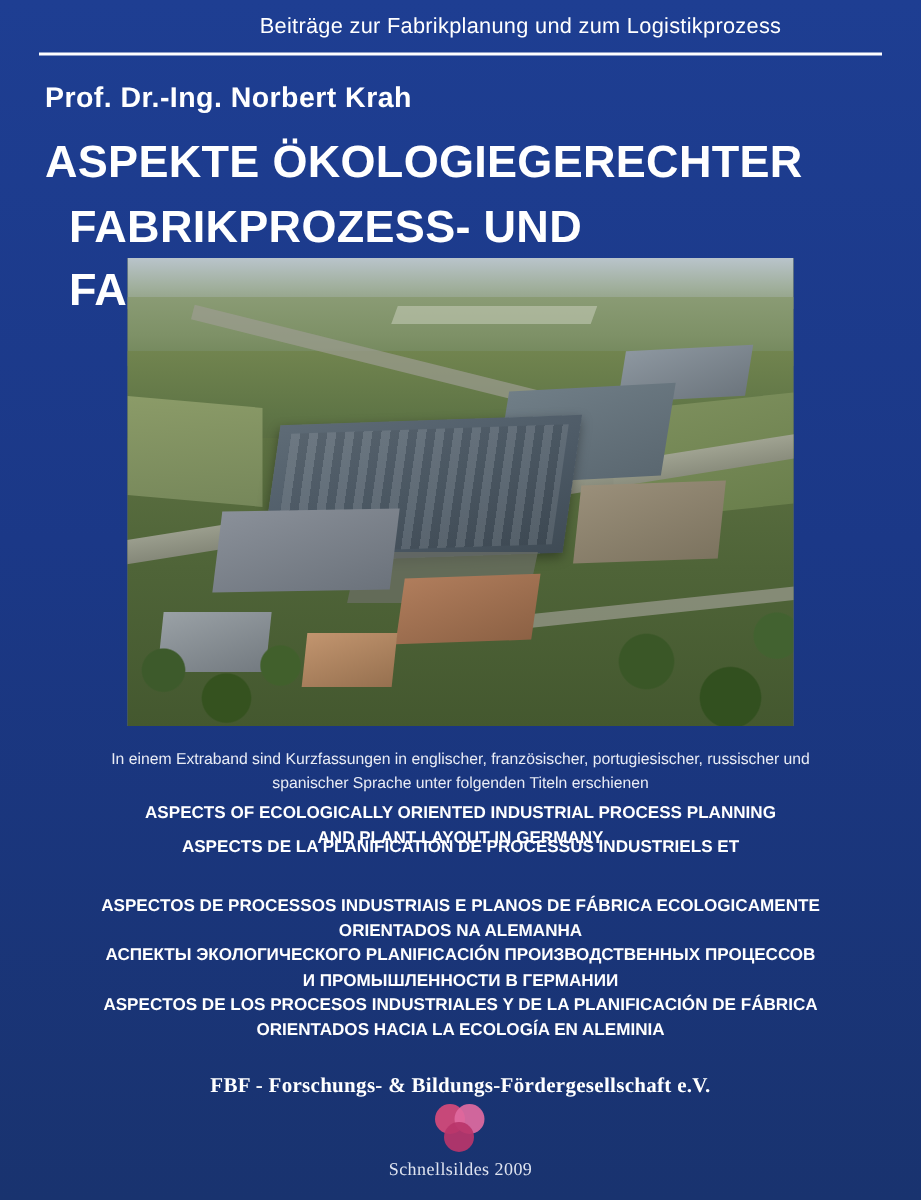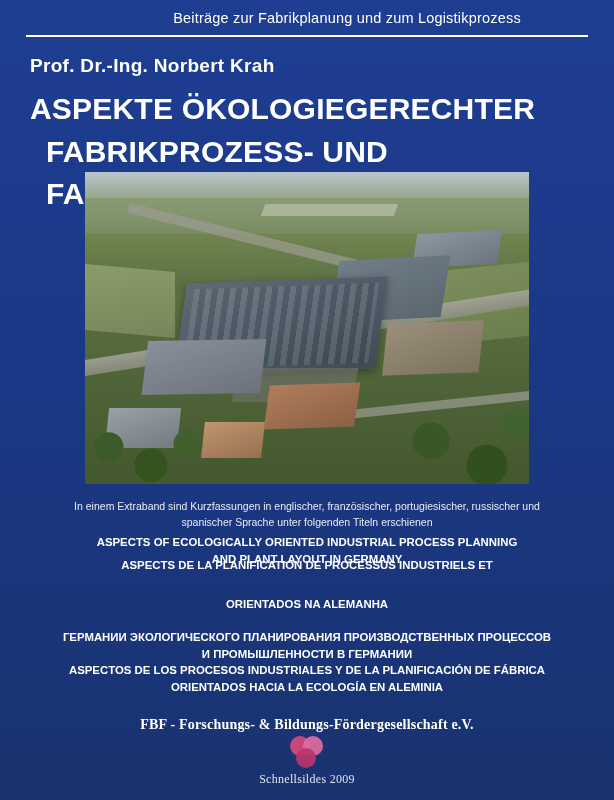--- a/index.html
+++ b/index.html
@@ -295,24 +295,25 @@
   <div class="extra-note">In einem Extraband sind Kurzfassungen in englischer, französischer,  portugiesischer, russischer und spanischer Sprache unter folgenden Titeln erschienen</div>
 
   <div class="lang-block lang-en">
       <div>ASPECTS OF ECOLOGICALLY ORIENTED INDUSTRIAL PROCESS PLANNING</div>
       <div>AND PLANT LAYOUT IN GERMANY</div>
     </div>
   <div class="lang-block lang-fr">
       <div>ASPECTS DE LA PLANIFICATION DE PROCESSUS INDUSTRIELS ET</div>
     </div>
   <div class="lang-block lang-pt">
+      <div>ASPECTOS DE PROCESSOS INDUSTRIAIS E PLANOS DE FÁBRICA ECOLOGICAMENTE</div>
       <div>ORIENTADOS NA ALEMANHA</div>
     </div>
   <div class="lang-block lang-ru">
-      <div>ГЕРМАНИИ ЭКОЛОГИЧЕСКОГО ПЛАНИРОВАНИЯ ПРОИЗВОДСТВЕННЫХ ПРОЦЕССОВ</div>
+      <div>АСПЕКТЫ ЭКОЛОГИЧЕСКОГО PLANIFICACIÓN ПРОИЗВОДСТВЕННЫХ ПРОЦЕССОВ</div>
       <div>И ПРОМЫШЛЕННОСТИ В ГЕРМАНИИ</div>
     </div>
   <div class="lang-block lang-es">
       <div>ASPECTOS DE LOS PROCESOS INDUSTRIALES Y DE LA PLANIFICACIÓN DE FÁBRICA</div>
       <div>ORIENTADOS HACIA LA ECOLOGÍA EN ALEMINIA</div>
     </div>
 
   <div class="publisher">FBF - Forschungs- &amp; Bildungs-Fördergesellschaft e.V.</div>
 
   <div class="logo">

